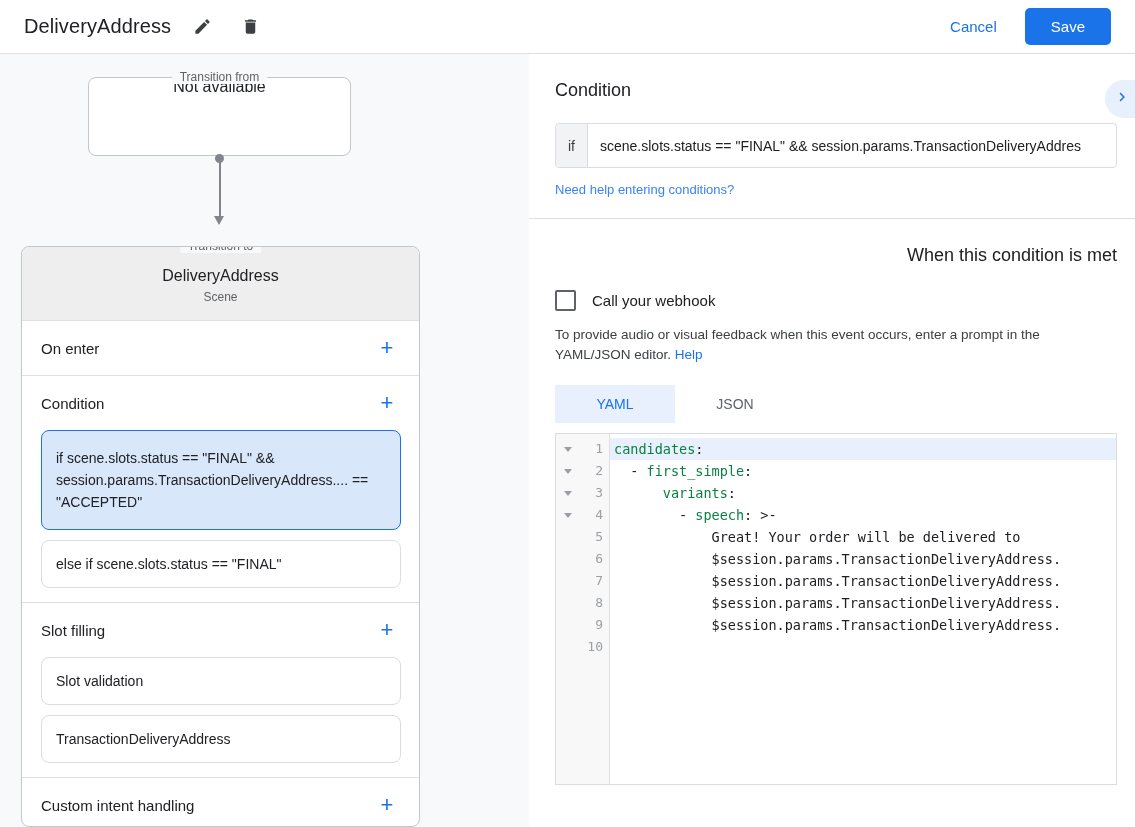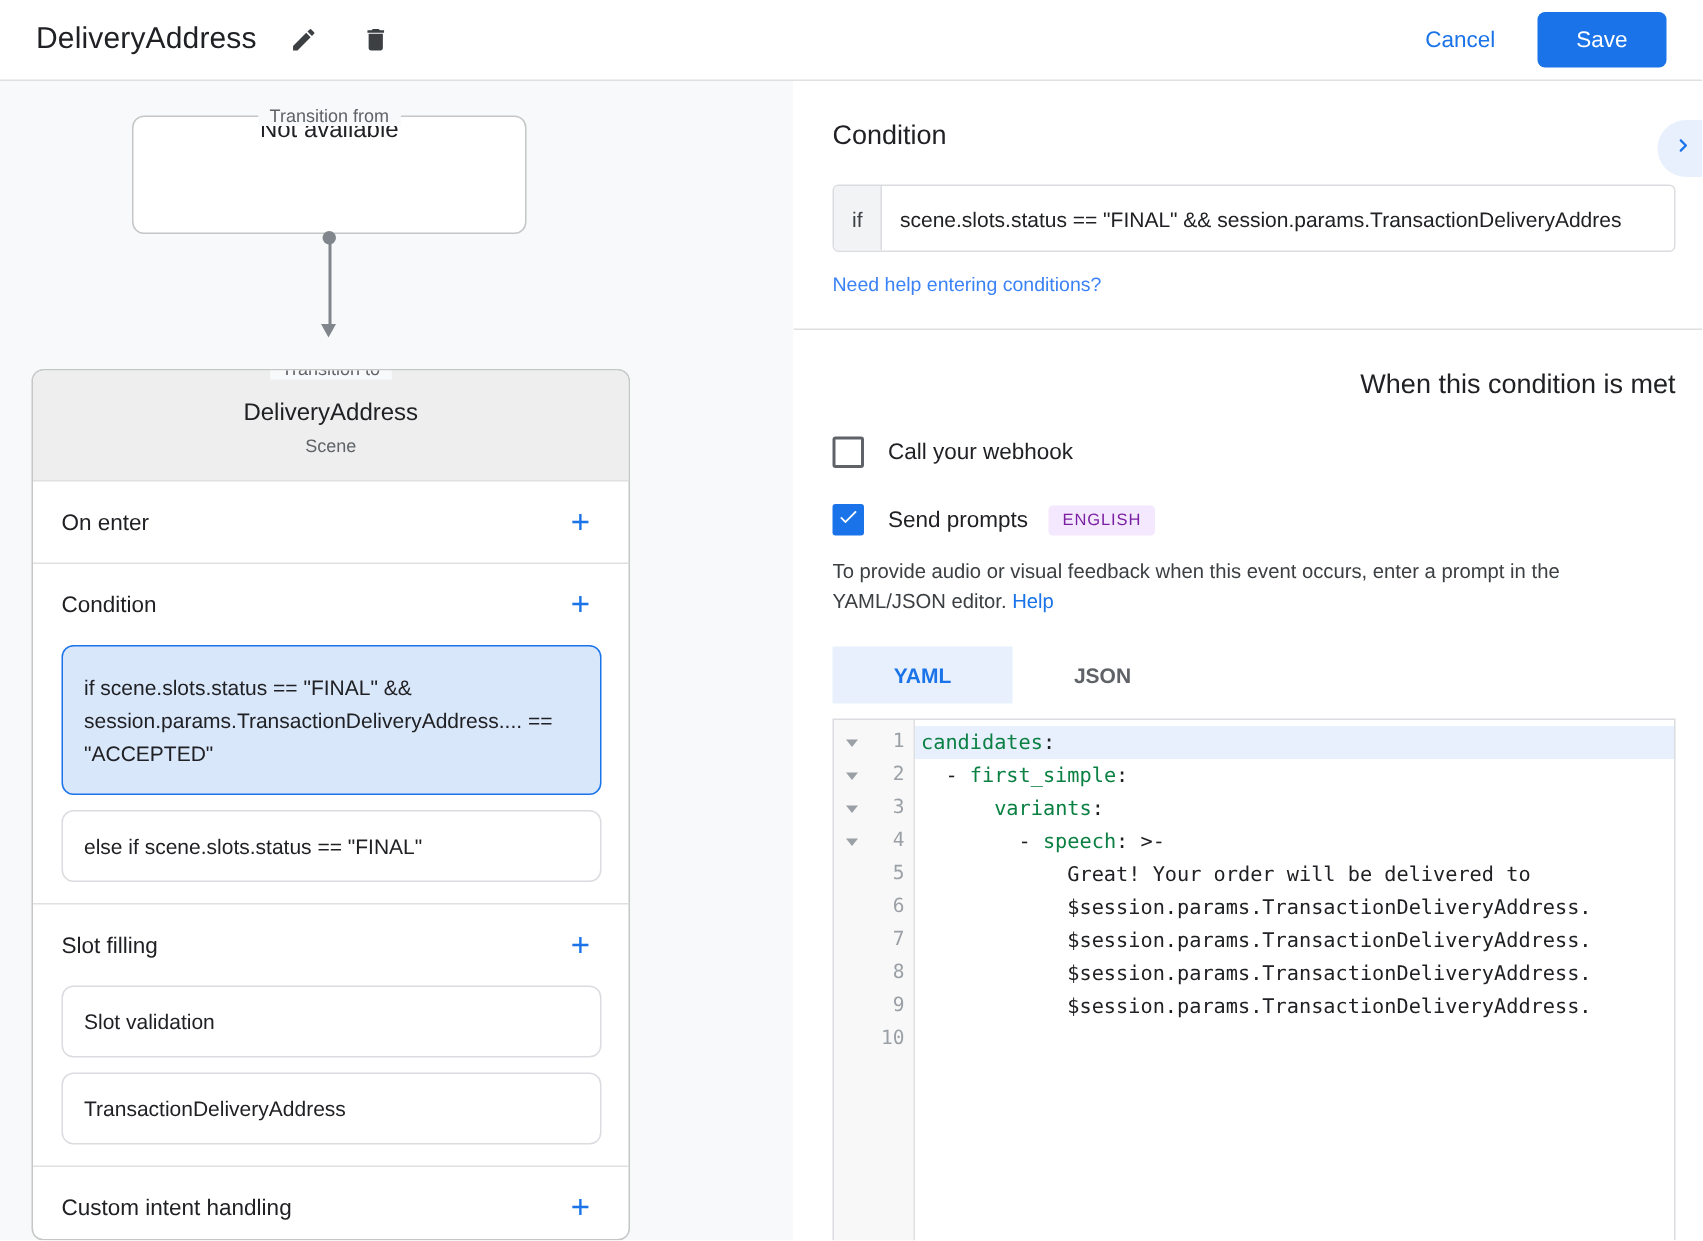--- a/index.html
+++ b/index.html
@@ -194,21 +194,21 @@
     margin-top: 14px; font-size: 13.5px; color: #3c4043; line-height: 20px;
     max-width: 565px;
   }
   .helper-text a { color: #1a73e8; text-decoration: none; cursor: pointer; }
 
   
   .tabs { display: flex; margin-top: 20px; }
   .tab {
     width: 120px; height: 38px;
     display: flex; align-items: center; justify-content: center;
-    font-size: 14px; color: #5f6368; cursor: pointer; font-weight: 700;
+    font-size: 14px; color: #5f6368; cursor: pointer; font-weight: 400;
   }
   .tab.active { background: #e8f0fe; color: #1a73e8; }
 
   
   .editor {
     margin-top: 10px; margin-right: 0;
     border: 1px solid #dadce0;
     height: 352px; display: flex; overflow: hidden;
     background: #ffffff;
   }
@@ -360,31 +360,20 @@
     <div class="rp-divider"></div>
 
     <div class="rp-block-2">
       <div class="rp-subheading">When this condition is met</div>
 
       <div class="check-row">
         <div class="checkbox"></div>
         <div class="check-label">Call your webhook</div>
       </div>
 
-      <div class="check-row">
-        <div class="checkbox checked">
-          <span>
-            <svg width="15" height="15" viewBox="0 0 24 24" fill="#ffffff">
-              <path d="M9 16.17 4.83 12l-1.42 1.41L9 19 21 7l-1.41-1.41z"></path>
-            </svg>
-          </span>
-        </div>
-        <div class="check-label">Send prompts</div>
-        <div class="lang-badge">ENGLISH</div>
-      </div>
 
       <div class="helper-text">
         <span>To provide audio or visual feedback when this event occurs, enter a prompt in the YAML/JSON editor.</span>
         <a>Help</a>
       </div>
 
       <div class="tabs">
         <div class="tab active">YAML</div>
         <div class="tab">JSON</div>
       </div>

